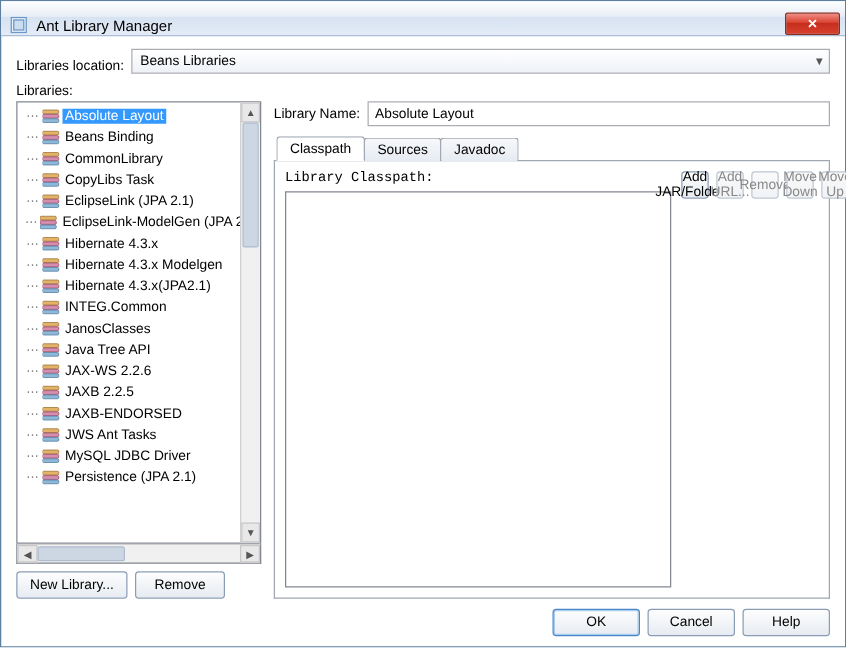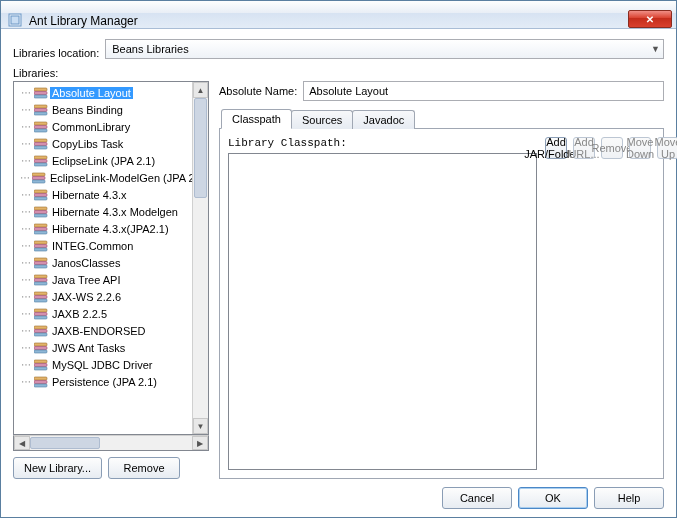--- a/index.html
+++ b/index.html
@@ -357,21 +357,21 @@
           <div class="arrow">▶</div>
         </div>
         <div class="left-buttons">
           <button class="btn">New Library...</button>
           <button class="btn">Remove</button>
         </div>
       </div>
 
       <div class="right-col">
         <div class="ln-row">
-          <span>Absolute Name:</span>
+          <span>Library Name:</span>
           <input class="ln-input" type="text" value="Absolute Layout" style="">
         </div>
 
         <div class="tabs">
           <div class="tab active">Classpath</div>
           <div class="tab">Sources</div>
           <div class="tab">Javadoc</div>
         </div>
         <div class="tab-panel">
           <div class="cp-left">
@@ -383,18 +383,18 @@
             <button class="btn disabled">Add URL...</button>
             <button class="btn disabled">Remove</button>
             <button class="btn disabled">Move Down</button>
             <button class="btn disabled">Move Up</button>
           </div>
         </div>
       </div>
     </div>
 
     <div class="footer">
+      <button class="btn default">OK</button>
       <button class="btn">Cancel</button>
-      <button class="btn default">OK</button>
       <button class="btn">Help</button>
     </div>
   </div>
 </div>
 
 </body></html>

